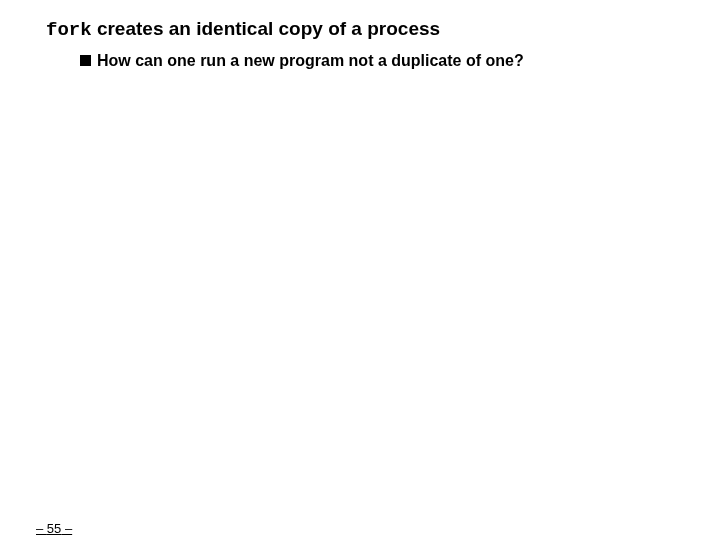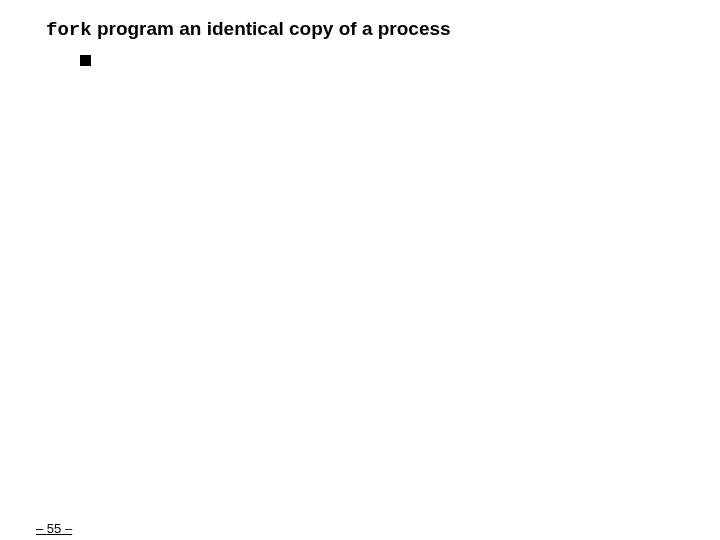--- a/index.html
+++ b/index.html
@@ -62,23 +62,24 @@
       font-size: 13px;
       text-decoration: underline;
     }
   </style>
 </head>
 <body>
 
 <div class="slide">
 
   <div class="line1">
-    <span class="code">fork</span><span> program an identical copy of a process</span>
+    <span class="code">fork</span><span> creates an identical copy of a process</span>
   </div>
 
   <div class="bullet-row">
     <span class="square"></span>
+    <span class="bullet-text">How can one run a new program not a duplicate of one?</span>
   </div>
 
   <div class="page-num">
     <span>– </span><span>55</span><span> –</span>
   </div>
 </div>
 
 </body></html>

